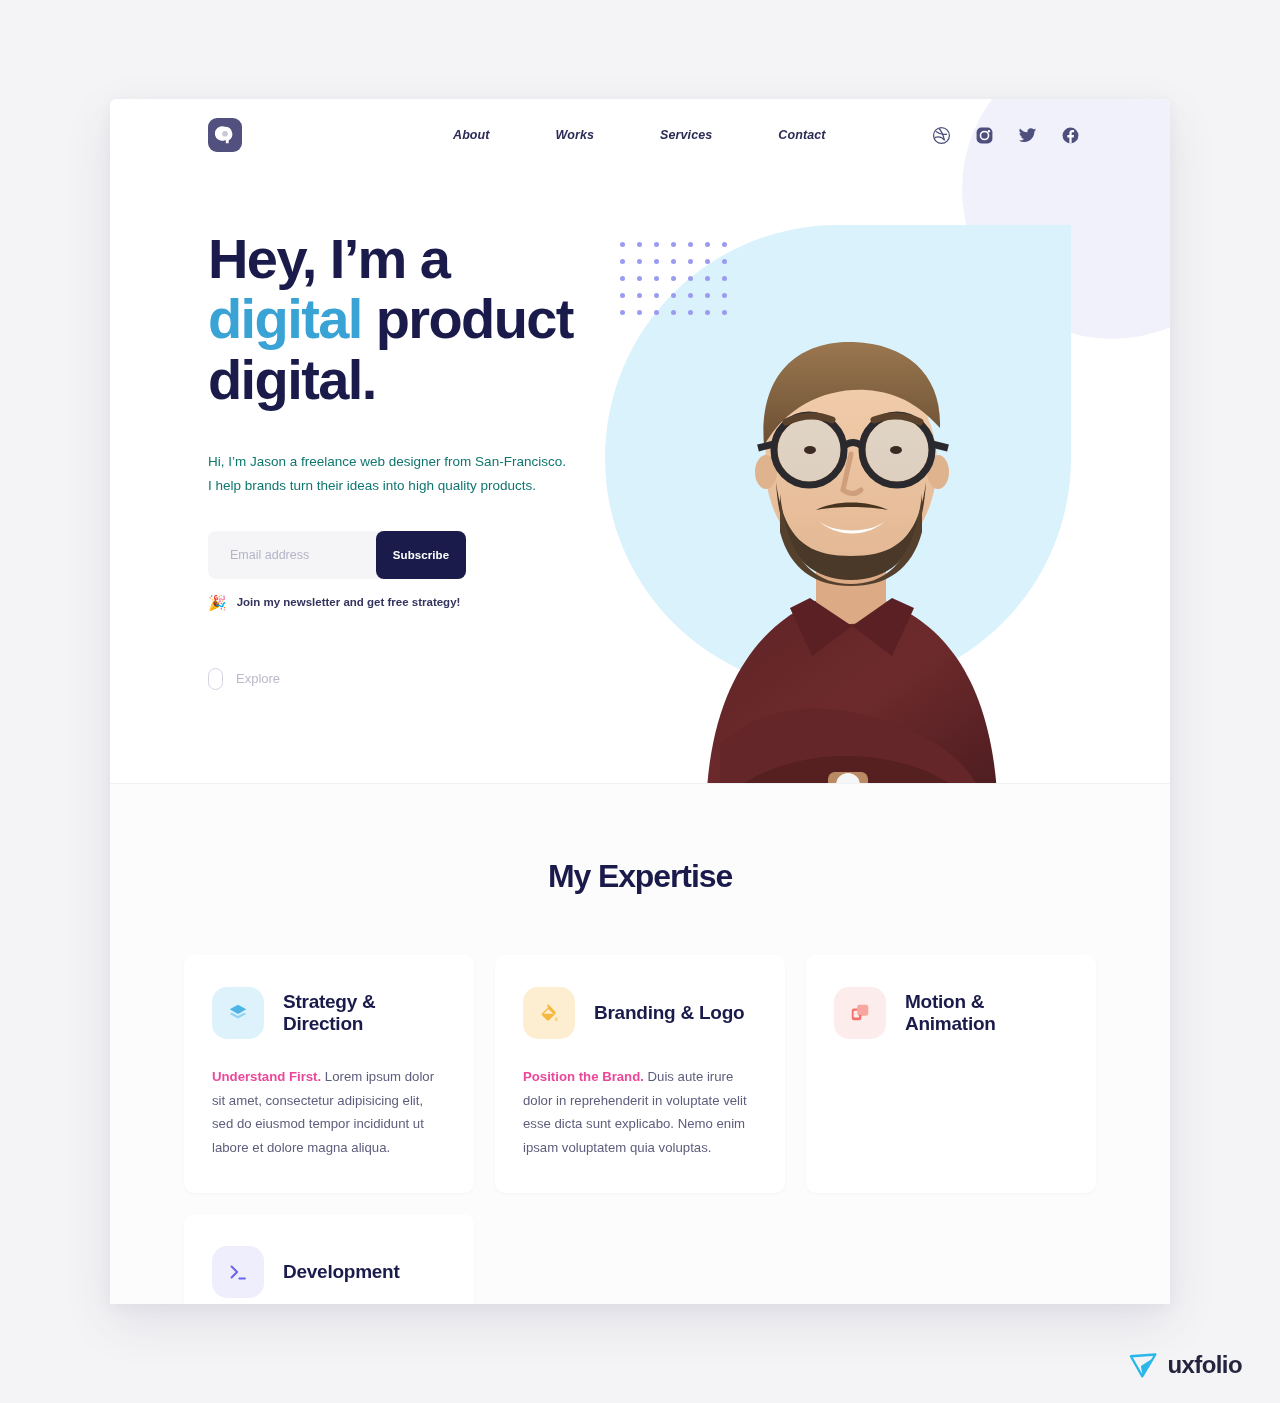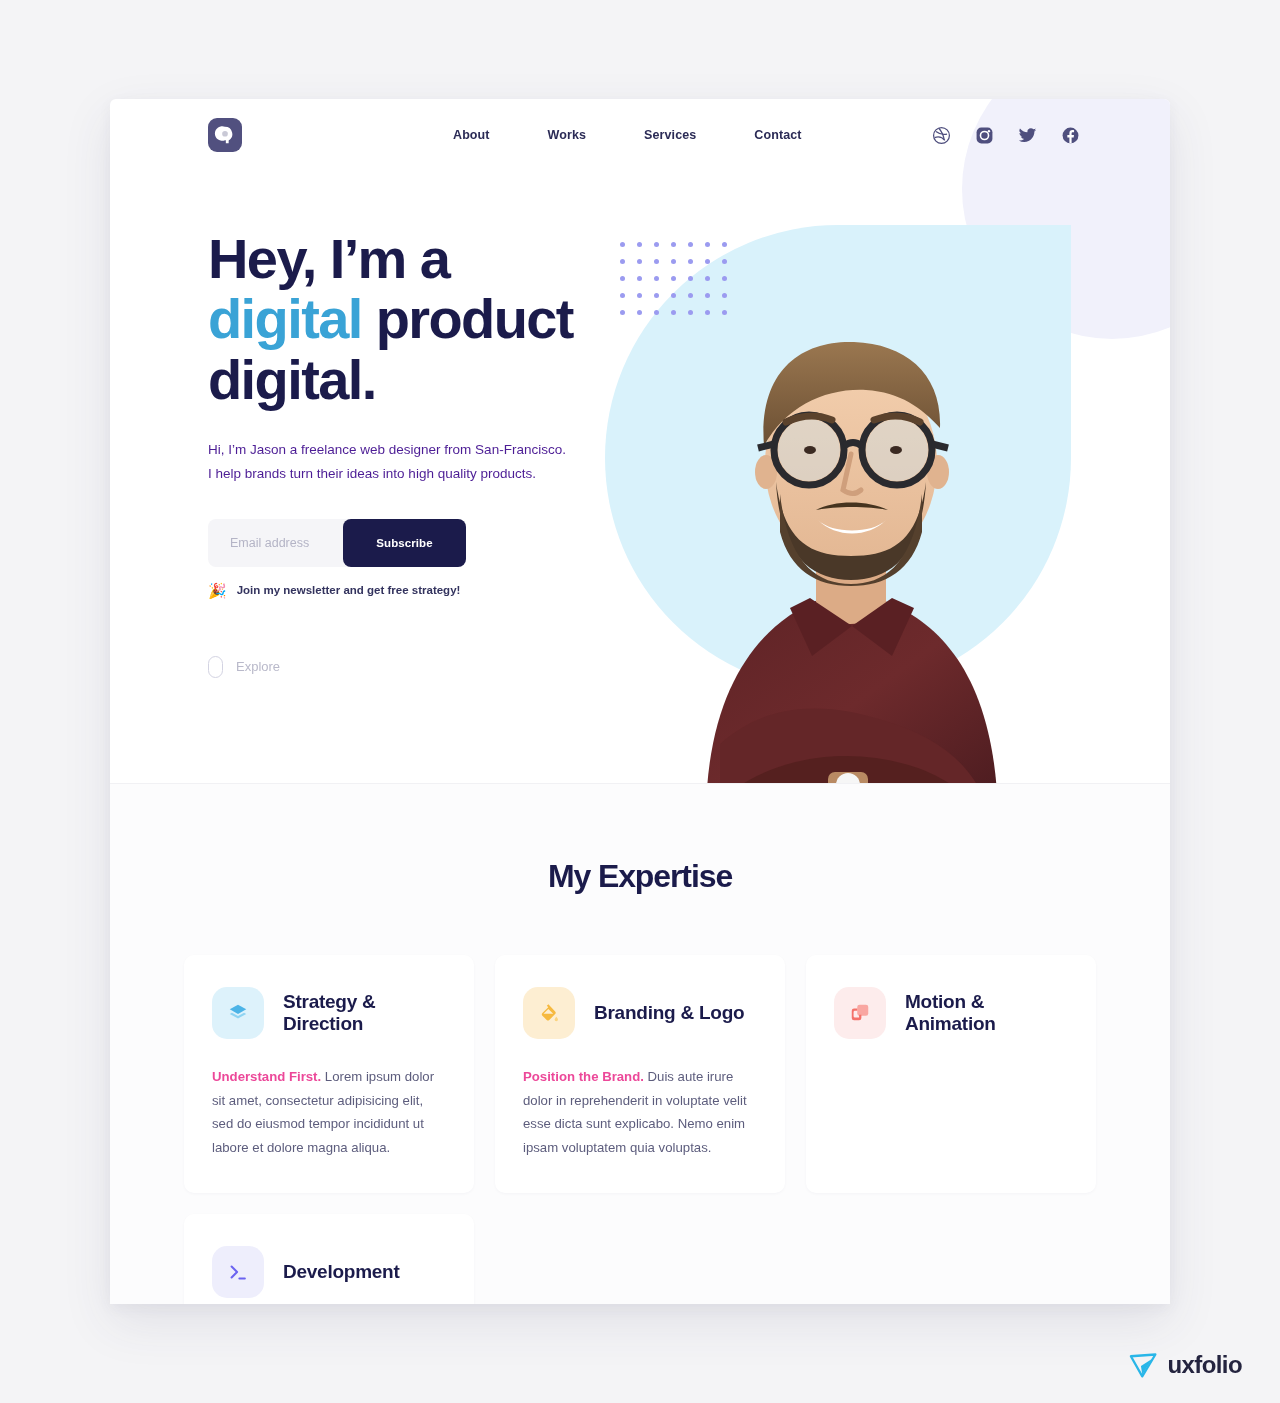--- a/index.html
+++ b/index.html
@@ -93,22 +93,23 @@
     width: 34px;
     height: 34px;
     border-radius: 9px;
     background: #51507f;
     display: flex;
     align-items: center;
     justify-content: center;
   }
   .nav {
     display: flex;
-    gap: 8px;
+    gap: 16px;
     margin-left: 186px;
+    font-style: italic;
   }
   .nav a {
     font-size: 12.5px;
     font-weight: bold;
     color: #2b2b56;
     text-decoration: none;
     letter-spacing: 0.1px;
     padding: 0 25px;
   }
   .socials {
@@ -135,24 +136,24 @@
     font-size: 56px;
     line-height: 1.08;
     letter-spacing: -1.6px;
     color: #1b1b4b;
     font-weight: bold;
     max-width: 430px;
   }
   .hero h1 .accent { color: #3aa3d6; }
 
   .hero p.lede {
-    margin-top: 28px;
+    margin-top: 40px;
     font-size: 13.5px;
     line-height: 1.72;
-    color: #4c1d95;
+    color: #0f766e;
     max-width: 380px;
   }
 
   .subscribe {
     margin-top: 34px;
     width: 258px;
     height: 48px;
     background: #f5f5f8;
     border-radius: 8px;
     display: flex;
@@ -167,21 +168,21 @@
     padding: 0 14px 0 22px;
     font-family: "Liberation Sans", sans-serif;
     font-size: 12.5px;
     color: #6c6c8c;
   }
   .subscribe input::placeholder { color: #b4b4c6; }
   .subscribe button {
     position: absolute;
     right: 0;
     top: 0;
-    width: 123px;
+    width: 90px;
     height: 48px;
     border: 0;
     border-radius: 8px;
     background: #1b1b4b;
     color: #ffffff;
     font-family: "Liberation Sans", sans-serif;
     font-size: 11.5px;
     font-weight: bold;
     cursor: pointer;
     letter-spacing: 0.1px;

